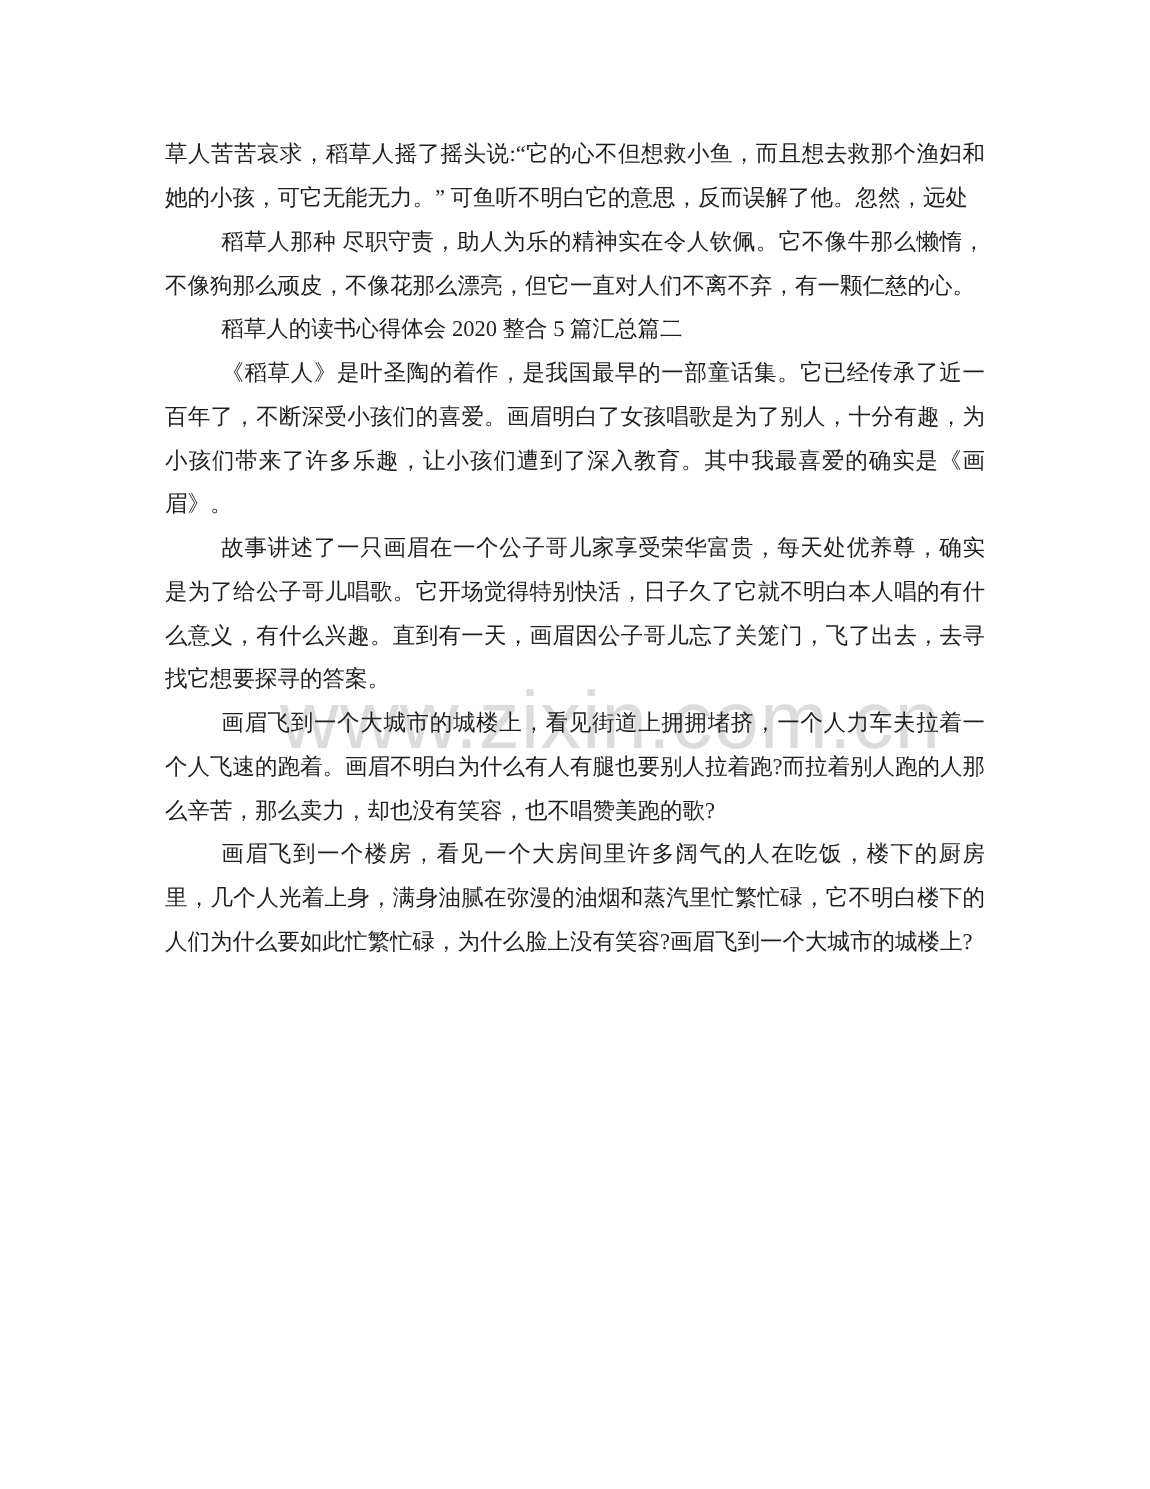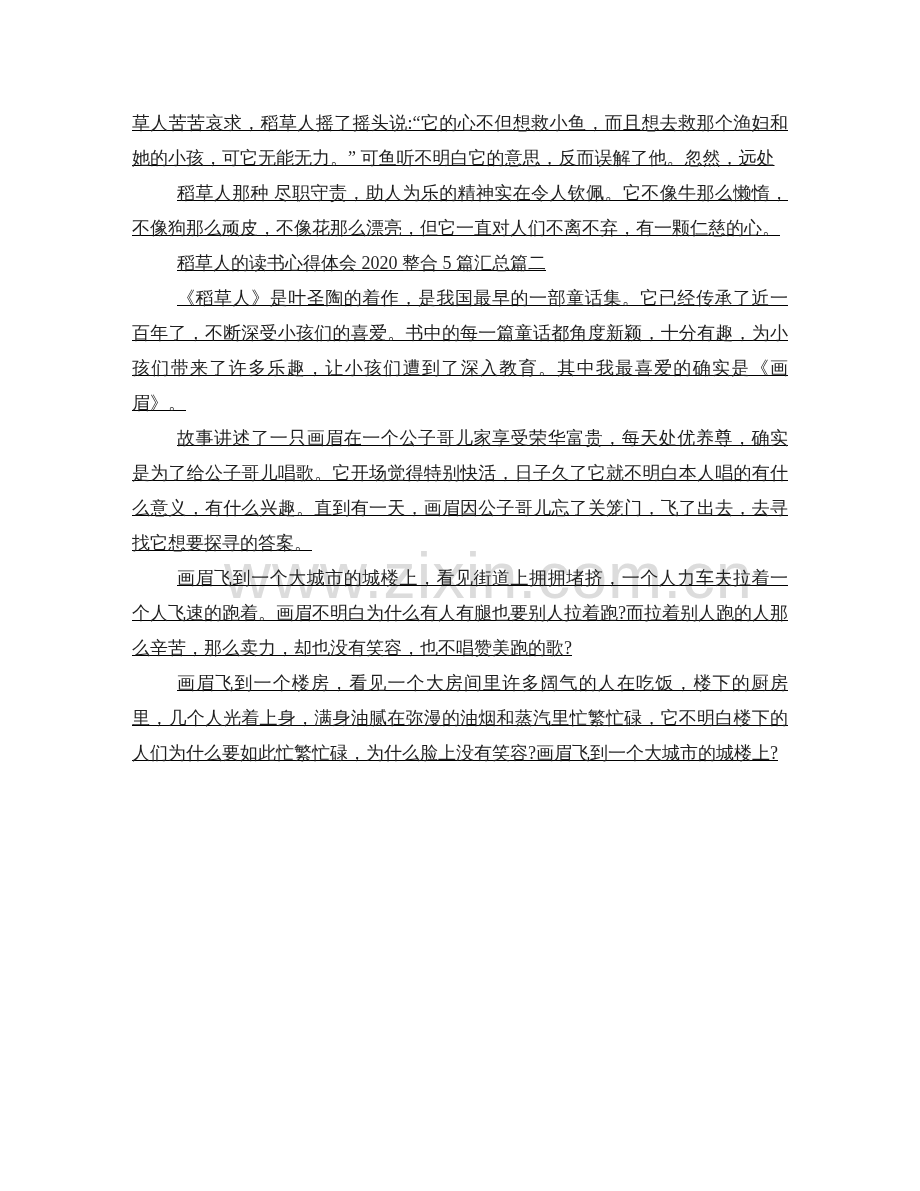--- a/index.html
+++ b/index.html
@@ -27,21 +27,20 @@
     color: #dcdcdc;
     user-select: none;
     white-space: nowrap;
   }
   .content {
     position: absolute;
     left: 132px;
     top: 106px;
     width: 656px;
     z-index: 1;
-    text-decoration: underline;
   }
   .content p.para {
     margin: 0;
     padding: 0;
     font-size: 18px;
     line-height: 35px;
     color: #1f1f1f;
     text-align: justify;
     letter-spacing: 0;
     word-break: break-all;
@@ -52,18 +51,18 @@
 </style>
 </head>
 <body>
 
 <div class="page" style="background: rgb(255, 255, 255);">
   <div class="watermark" style="color: rgb(220, 220, 220);">www.zixin.com.cn</div>
   <div class="content">
       <p class="para">草人苦苦哀求，稻草人摇了摇头说:“它的心不但想救小鱼，而且想去救那个渔妇和她的小孩，可它无能无力。” 可鱼听不明白它的意思，反而误解了他。忽然，远处</p>
       <p class="para indent">稻草人那种 尽职守责，助人为乐的精神实在令人钦佩。它不像牛那么懒惰，不像狗那么顽皮，不像花那么漂亮，但它一直对人们不离不弃，有一颗仁慈的心。</p>
       <p class="para indent">稻草人的读书心得体会 2020 整合 5 篇汇总篇二</p>
-      <p class="para indent">《稻草人》是叶圣陶的着作，是我国最早的一部童话集。它已经传承了近一百年了，不断深受小孩们的喜爱。书中的每一篇童话都角度新颖，十分有趣，为小孩们带来了许多乐趣，让小孩们遭到了深入教育。其中我最喜爱的确实是《画眉》。</p>
+      <p class="para indent">《稻草人》是叶圣陶的着作，是我国最早的一部童话集。它已经传承了近一百年了，不断深受小孩们的喜爱。画眉明白了女孩唱歌是为了别人，十分有趣，为小孩们带来了许多乐趣，让小孩们遭到了深入教育。其中我最喜爱的确实是《画眉》。</p>
       <p class="para indent">故事讲述了一只画眉在一个公子哥儿家享受荣华富贵，每天处优养尊，确实是为了给公子哥儿唱歌。它开场觉得特别快活，日子久了它就不明白本人唱的有什么意义，有什么兴趣。直到有一天，画眉因公子哥儿忘了关笼门，飞了出去，去寻找它想要探寻的答案。</p>
       <p class="para indent">画眉飞到一个大城市的城楼上，看见街道上拥拥堵挤，一个人力车夫拉着一个人飞速的跑着。画眉不明白为什么有人有腿也要别人拉着跑?而拉着别人跑的人那么辛苦，那么卖力，却也没有笑容，也不唱赞美跑的歌?</p>
       <p class="para indent">画眉飞到一个楼房，看见一个大房间里许多阔气的人在吃饭，楼下的厨房里，几个人光着上身，满身油腻在弥漫的油烟和蒸汽里忙繁忙碌，它不明白楼下的人们为什么要如此忙繁忙碌，为什么脸上没有笑容?画眉飞到一个大城市的城楼上?</p>
     </div>
 </div>
 
 </body></html>

